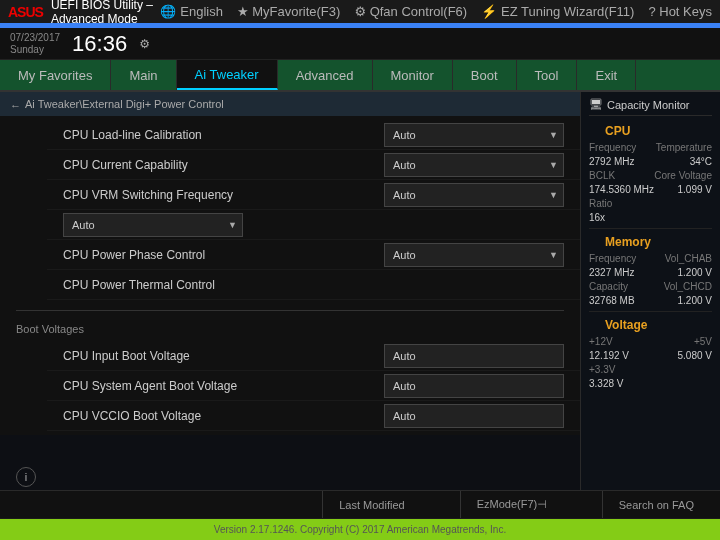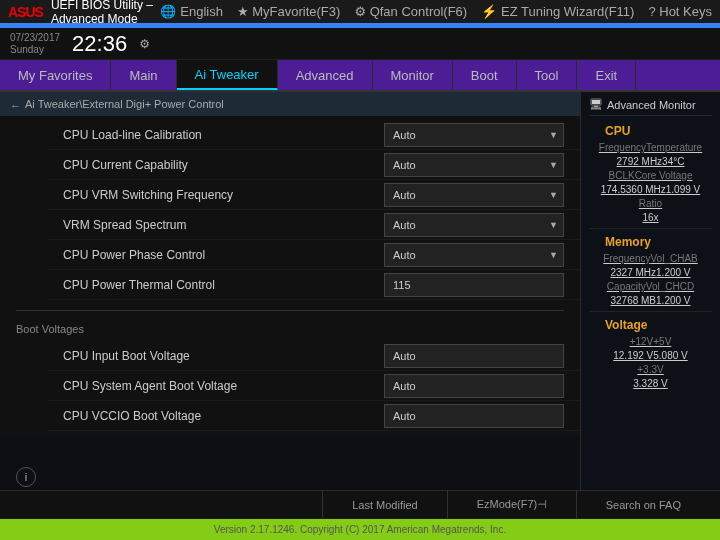--- a/index.html
+++ b/index.html
@@ -52,21 +52,21 @@
       padding: 0 10px;
       gap: 12px;
       border-bottom: 1px solid #222;
     }
     .datetime-date { font-size: 10px; color: #888; line-height: 1.2; }
     .datetime-time { font-size: 22px; color: #fff; font-weight: 300; }
     .datetime-gear { color: #aaa; font-size: 12px; cursor: pointer; }
 
     
     .main-nav {
-      background: #4c1d95;
+      background: #14532d;
       height: 32px;
       display: flex;
       align-items: stretch;
       border-bottom: 2px solid #333;
     }
     .nav-item {
       padding: 0 18px;
       display: flex;
       align-items: center;
       cursor: pointer;
@@ -182,48 +182,48 @@
       padding-bottom: 4px;
     }
     .hw-section-title {
       color: #e8a020;
       font-size: 12px;
       font-weight: bold;
       margin: 6px 16px 4px;
     }
     .hw-row {
       display: flex;
-      justify-content: center;
+      justify-content: space-between;
       margin-bottom: 3px;
-      text-decoration: underline;
     }
     .hw-label { color: #777; font-size: 10px; }
     .hw-value { color: #ccc; font-size: 10px; }
     .hw-divider { height: 1px; background: #222; margin: 5px 0; }
 
     
     .bottom-bar {
       background: #111;
       height: 28px;
       display: flex;
       align-items: center;
       justify-content: flex-end;
       padding: 0 10px;
       gap: 0;
       border-top: 1px solid #2a2a2a;
     }
     .bottom-item {
-      padding: 0 29px;
+      padding: 0 16px;
       color: #999;
       font-size: 11px;
       border-left: 1px solid #333;
       height: 100%;
       display: flex;
       align-items: center;
       cursor: pointer;
+      margin-left: 39px;
     }
     .bottom-left {
       flex: 1;
     }
     .info-icon {
       width: 20px;
       height: 20px;
       border: 1px solid #555;
       border-radius: 50%;
       display: flex;
@@ -260,21 +260,21 @@
     <span>⚡ EZ Tuning Wizard(F11)</span>
     <span>? Hot Keys</span>
   </div>
 </div>
 
 <div class="datetime-bar">
   <div>
     <div class="datetime-date">07/23/2017</div>
     <div class="datetime-date">Sunday</div>
   </div>
-  <div class="datetime-time">22:36</div>
+  <div class="datetime-time">16:36</div>
   <span class="datetime-gear">⚙</span>
 </div>
 
 <div class="main-nav">
   <div class="nav-item">My Favorites</div>
   <div class="nav-item">Main</div>
   <div class="nav-item active" style="color:#00d0ff; border-bottom:2px solid #00d0ff;">Ai Tweaker</div>
   <div class="nav-item">Advanced</div>
   <div class="nav-item">Monitor</div>
   <div class="nav-item">Boot</div>
@@ -310,38 +310,36 @@
       </div>
       <div class="setting-row">
         <span class="setting-label">CPU VRM Switching Frequency</span>
         <div class="select-wrapper">
           <select class="select-control">
             <option>Auto</option>
           </select>
         </div>
       </div>
       <div class="setting-row">
-        <span class="setting-label">VRM Spread Spectrum</span>
         <div class="select-wrapper">
           <select class="select-control">
             <option>Auto</option>
           </select>
         </div>
       </div>
       <div class="setting-row">
         <span class="setting-label">CPU Power Phase Control</span>
         <div class="select-wrapper">
           <select class="select-control">
             <option>Auto</option>
           </select>
         </div>
       </div>
       <div class="setting-row">
         <span class="setting-label">CPU Power Thermal Control</span>
-        <input type="text" class="text-control" value="115" style="">
       </div>
     </div>
 
     <div class="section-divider"></div>
 
     <div class="section-title">Boot Voltages</div>
     <div class="settings-section">
       <div class="setting-row">
         <span class="setting-label">CPU Input Boot Voltage</span>
         <input type="text" class="text-control" value="Auto" style="">
@@ -357,21 +355,21 @@
     </div>
 
     <div style="flex:1; background:#0d0f14; height:60px; display:flex; align-items:flex-end; padding:8px;">
       <div class="info-icon">i</div>
     </div>
   </div>
 
   <div class="right-panel">
     <div class="hw-monitor-header">
       <span>🖥</span>
-      <span>Advanced Monitor</span>
+      <span>Capacity Monitor</span>
     </div>
 
     <div class="hw-section-title">CPU</div>
     <div class="hw-row">
       <span class="hw-label">Frequency</span>
       <span class="hw-label">Temperature</span>
     </div>
     <div class="hw-row">
       <span class="hw-value">2792 MHz</span>
       <span class="hw-value">34°C</span>

